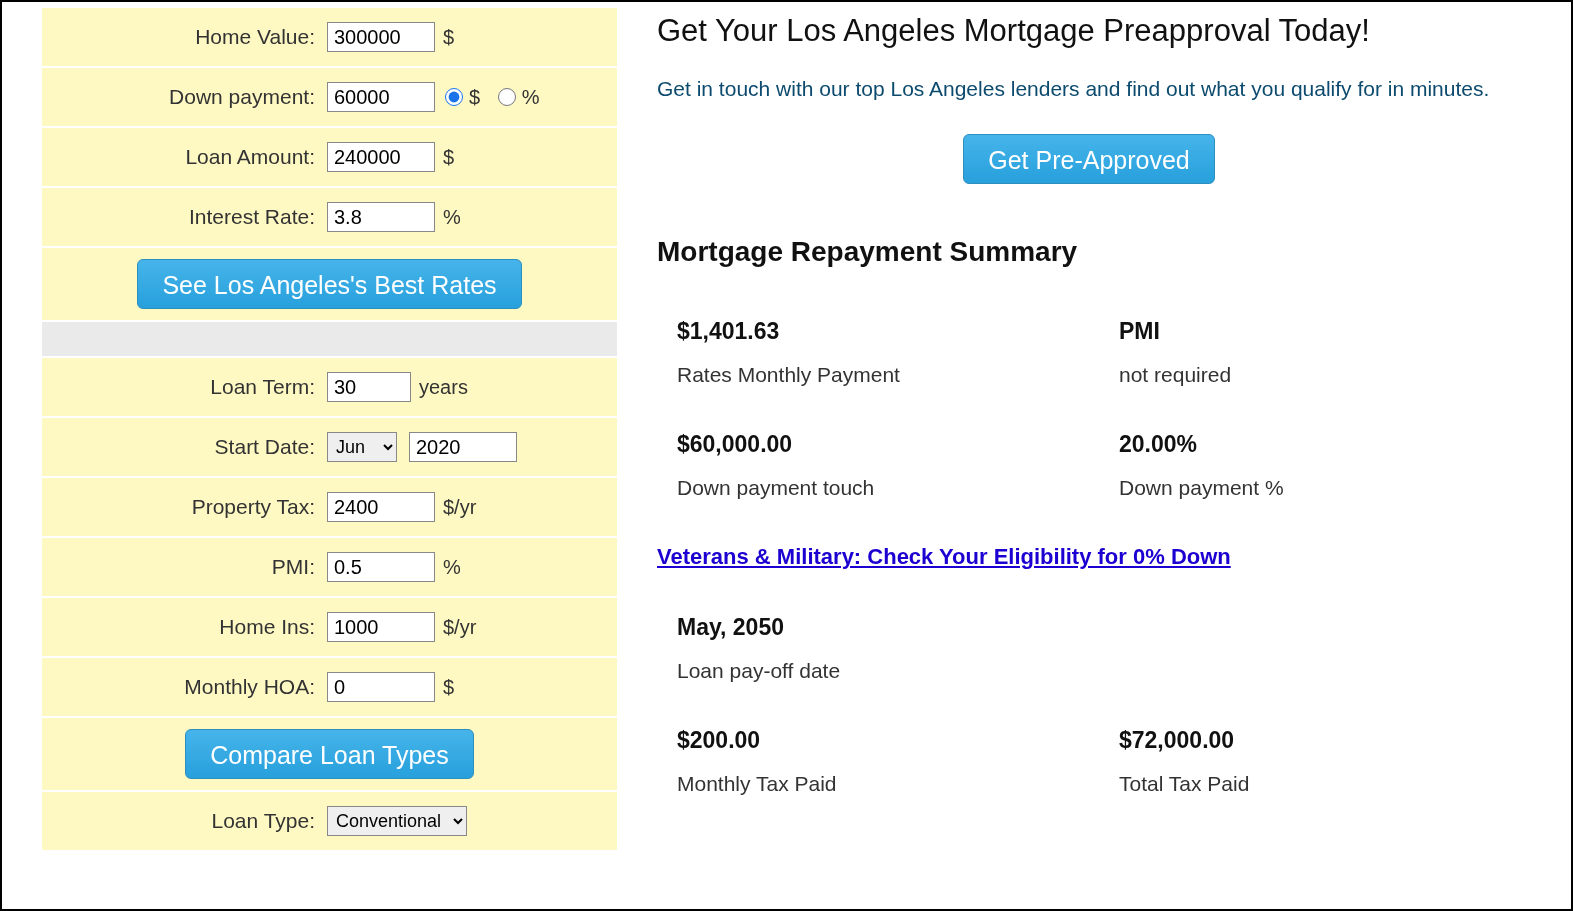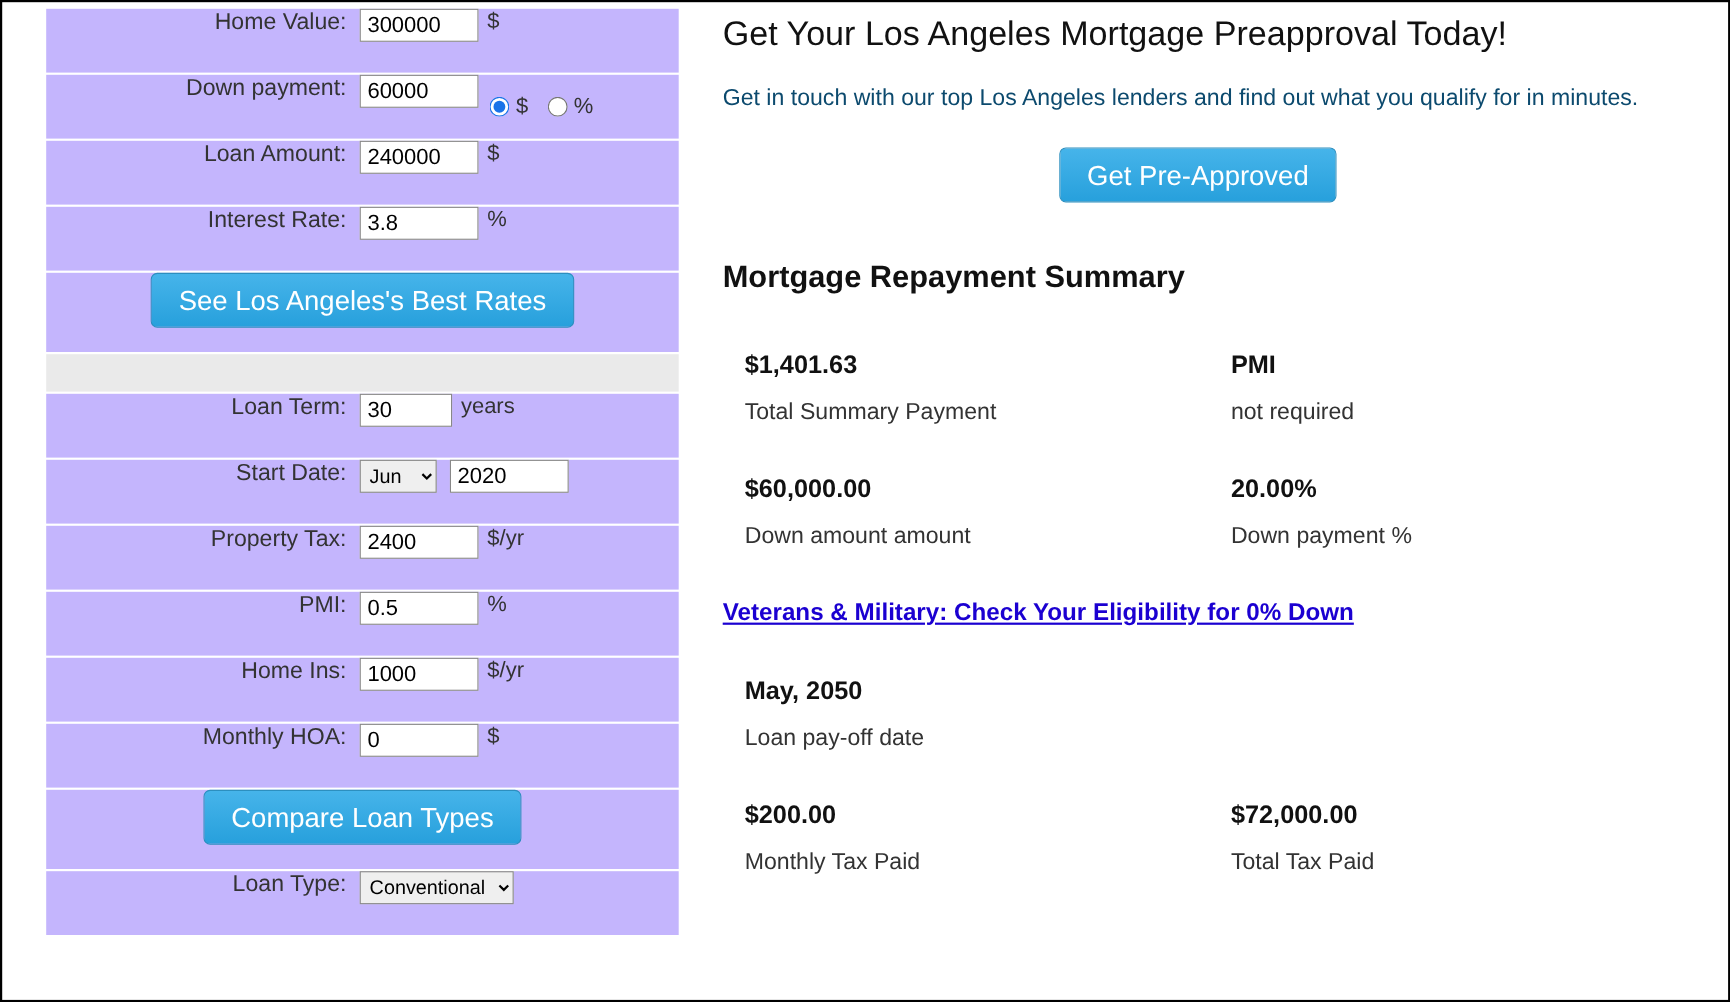--- a/index.html
+++ b/index.html
@@ -17,22 +17,23 @@
     height: 100%;
     padding: 0 30px 0 40px;
   }
   .left-panel {
     width: 575px;
     padding-top: 6px;
     flex-shrink: 0;
   }
   .form-row {
     display: flex;
+    align-items: center;
     height: 58px;
-    background: #c4b5fd;
+    background: #fef9c3;
     margin-bottom: 2px;
     padding: 0 10px;
   }
   .form-row.btn-row {
     height: 72px;
     justify-content: center;
     padding: 0;
   }
   .form-row .label {
     width: 275px;
@@ -261,36 +262,36 @@
     <div class="cta-row">
       <button class="big-btn">Get Pre-Approved</button>
     </div>
 
     <h2>Mortgage Repayment Summary</h2>
 
     <div class="summary-grid">
       <div class="summary-col">
         <div class="summary-item">
           <div class="val">$1,401.63</div>
-          <div class="lbl">Total Summary Payment</div>
+          <div class="lbl">Rates Monthly Payment</div>
         </div>
       </div>
       <div class="summary-col">
         <div class="summary-item">
           <div class="val">PMI</div>
           <div class="lbl">not required</div>
         </div>
       </div>
     </div>
 
     <div class="summary-grid">
       <div class="summary-col">
         <div class="summary-item">
           <div class="val">$60,000.00</div>
-          <div class="lbl">Down amount amount</div>
+          <div class="lbl">Down payment touch</div>
         </div>
       </div>
       <div class="summary-col">
         <div class="summary-item">
           <div class="val">20.00%</div>
           <div class="lbl">Down payment %</div>
         </div>
       </div>
     </div>
 

